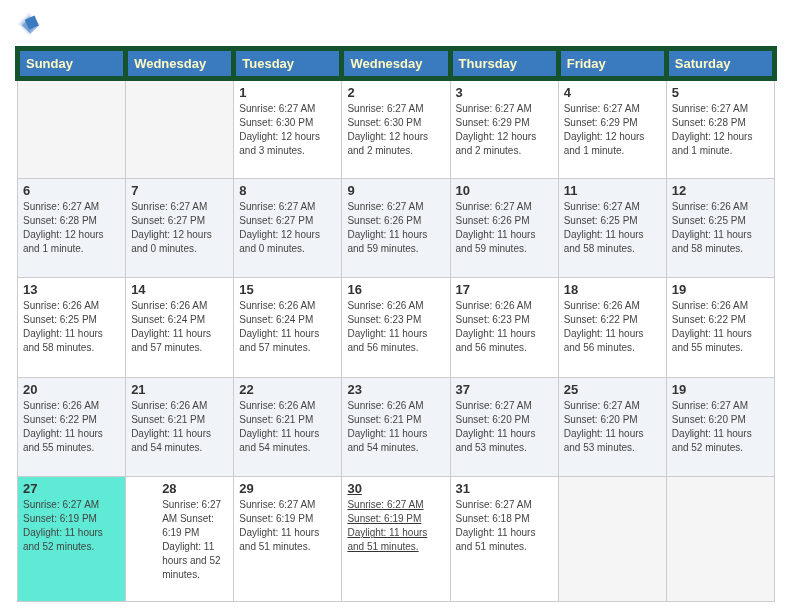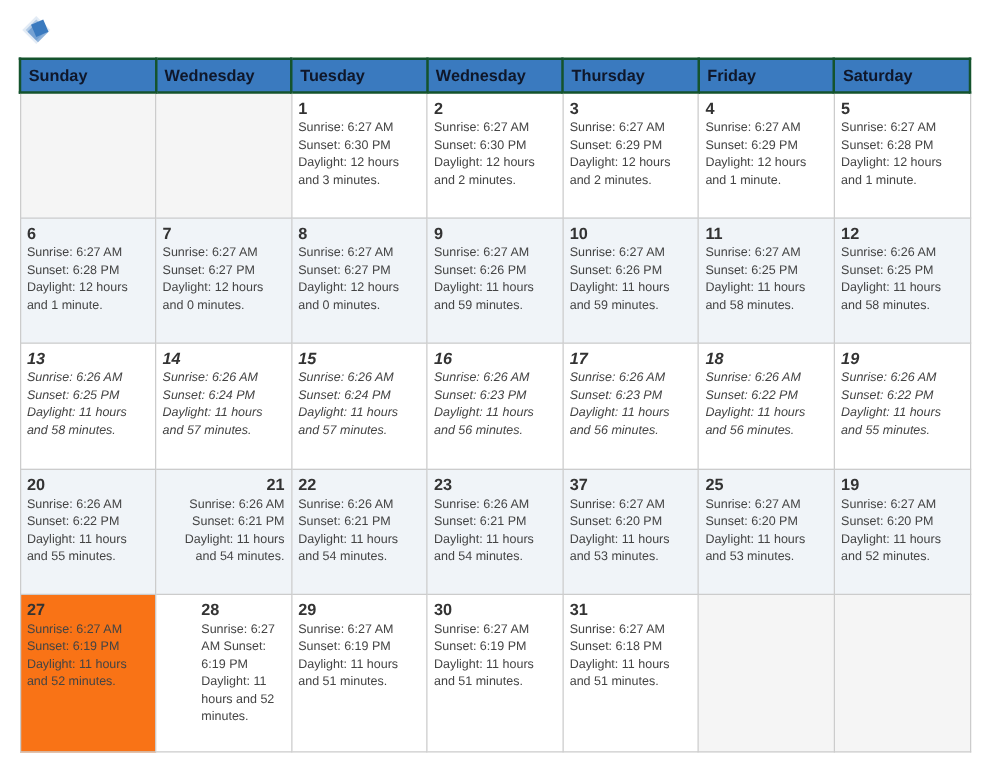--- a/index.html
+++ b/index.html
@@ -61,26 +61,26 @@
       font-size: 14px;
       color: #555;
     }
     .calendar {
       width: 100%;
       border-collapse: collapse;
       flex: 1;
     }
     .calendar th {
       background-color: #3a7abf;
-      color: #0f172a;
+      color: #fef9c3;
       text-align: left;
       padding: 5px 6px;
       font-size: 13px;
       font-weight: bold;
-      border: 2px solid #14532d;
+      border: 5px solid #14532d;
     }
     .calendar td {
       border: 1px solid #ccc;
       vertical-align: top;
       padding: 4px 5px;
       width: 14.28%;
       background: #fff;
       font-size: 10.5px;
       color: #333;
       height: 88px;
@@ -213,21 +213,21 @@
 Sunset: 6:25 PM
 Daylight: 11 hours and 58 minutes.</div>
           </td>
           <td style="background: rgb(240, 244, 248);">
             <span class="day-number">12</span>
             <div class="day-info">Sunrise: 6:26 AM
 Sunset: 6:25 PM
 Daylight: 11 hours and 58 minutes.</div>
           </td>
         </tr>
-        <tr style="background-color: rgb(255, 255, 255); font-style: italic;">
+        <tr style="background-color: rgb(255, 255, 255);">
           <td style="background: rgb(255, 255, 255);">
             <span class="day-number">13</span>
             <div class="day-info">Sunrise: 6:26 AM
 Sunset: 6:25 PM
 Daylight: 11 hours and 58 minutes.</div>
           </td>
           <td style="background: rgb(255, 255, 255); margin-left: 16px;">
             <span class="day-number">14</span>
             <div class="day-info">Sunrise: 6:26 AM
 Sunset: 6:24 PM
@@ -264,21 +264,21 @@
 Daylight: 11 hours and 55 minutes.</div>
           </td>
         </tr>
         <tr style="background-color: rgb(240, 244, 248); margin-top: 46px;">
           <td style="background: rgb(240, 244, 248);">
             <span class="day-number">20</span>
             <div class="day-info">Sunrise: 6:26 AM
 Sunset: 6:22 PM
 Daylight: 11 hours and 55 minutes.</div>
           </td>
-          <td style="background: rgb(240, 244, 248); text-align: right;">
+          <td style="background: rgb(240, 244, 248);">
             <span class="day-number">21</span>
             <div class="day-info">Sunrise: 6:26 AM
 Sunset: 6:21 PM
 Daylight: 11 hours and 54 minutes.</div>
           </td>
           <td style="background: rgb(240, 244, 248);">
             <span class="day-number">22</span>
             <div class="day-info">Sunrise: 6:26 AM
 Sunset: 6:21 PM
 Daylight: 11 hours and 54 minutes.</div>
@@ -302,39 +302,39 @@
 Daylight: 11 hours and 53 minutes.</div>
           </td>
           <td style="background: rgb(240, 244, 248);">
             <span class="day-number">19</span>
             <div class="day-info">Sunrise: 6:27 AM
 Sunset: 6:20 PM
 Daylight: 11 hours and 52 minutes.</div>
           </td>
         </tr>
         <tr style="background-color: rgb(255, 255, 255);">
-          <td style="background: #f97316;">
+          <td style="background: #5eead4;">
             <span class="day-number">27</span>
             <div class="day-info">Sunrise: 6:27 AM
 Sunset: 6:19 PM
 Daylight: 11 hours and 52 minutes.</div>
           </td>
           <td style="background: rgb(255, 255, 255); padding-left: 36px;">
             <span class="day-number">28</span>
             <div class="day-info">Sunrise: 6:27 AM
 Sunset: 6:19 PM
 Daylight: 11 hours and 52 minutes.</div>
           </td>
           <td style="background: rgb(255, 255, 255);">
             <span class="day-number">29</span>
             <div class="day-info">Sunrise: 6:27 AM
 Sunset: 6:19 PM
 Daylight: 11 hours and 51 minutes.</div>
           </td>
-          <td style="background: rgb(255, 255, 255);">
+          <td style="background: rgb(255, 255, 255); text-decoration: underline;">
             <span class="day-number">30</span>
             <div class="day-info">Sunrise: 6:27 AM
 Sunset: 6:19 PM
 Daylight: 11 hours and 51 minutes.</div>
           </td>
           <td style="background: rgb(255, 255, 255);">
             <span class="day-number">31</span>
             <div class="day-info">Sunrise: 6:27 AM
 Sunset: 6:18 PM
 Daylight: 11 hours and 51 minutes.</div>

